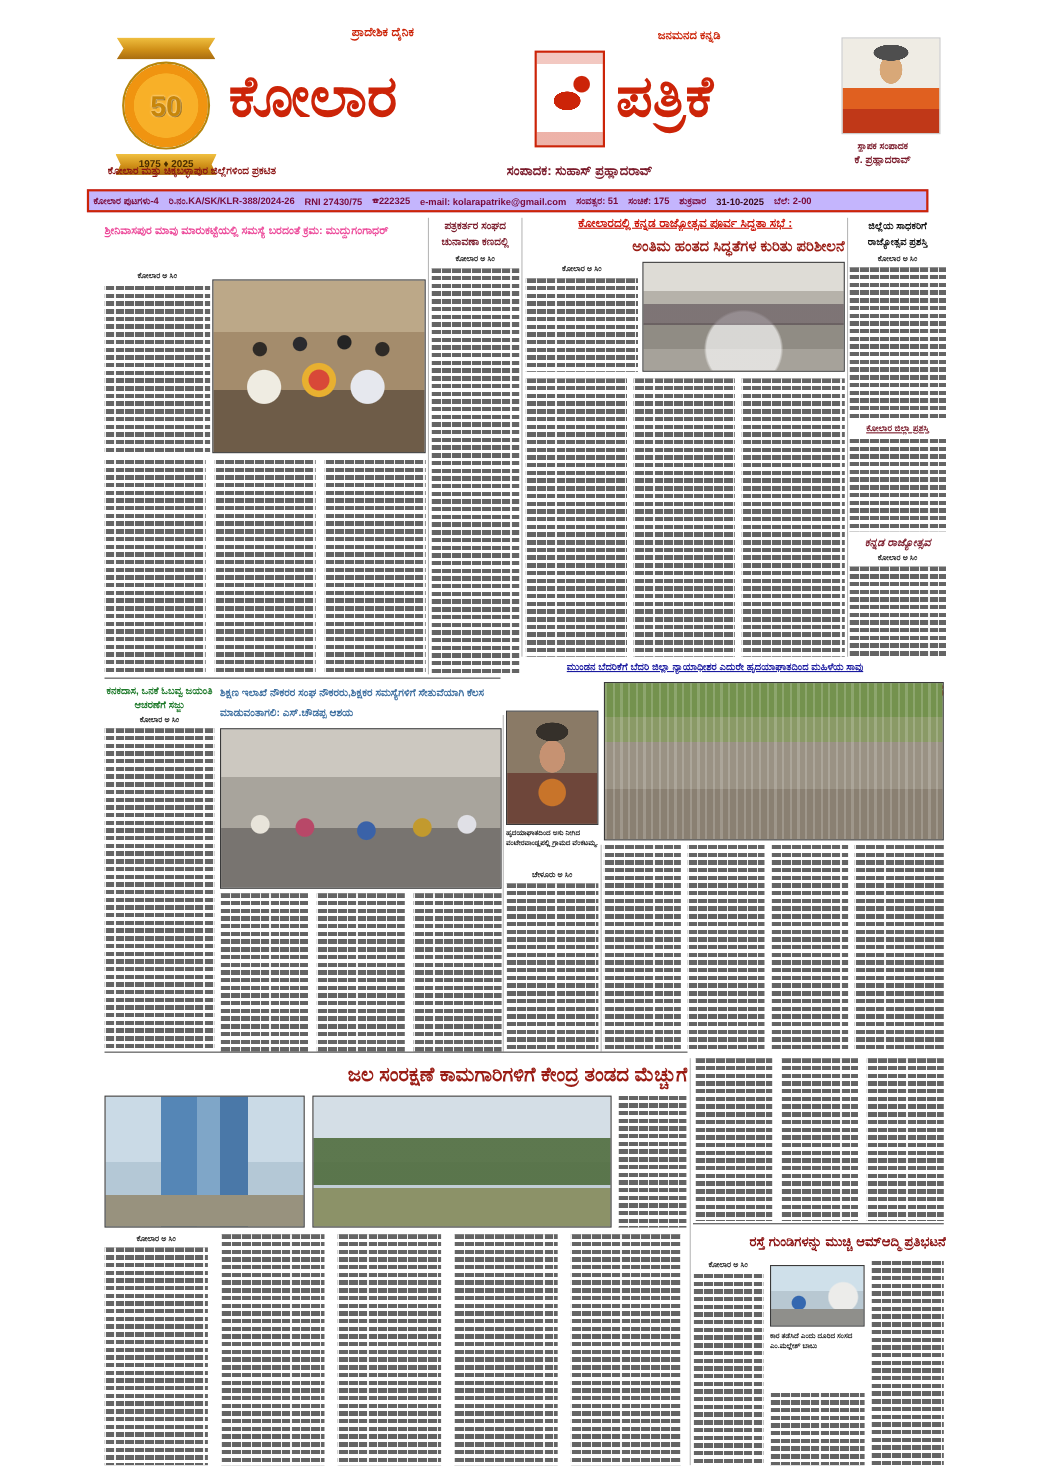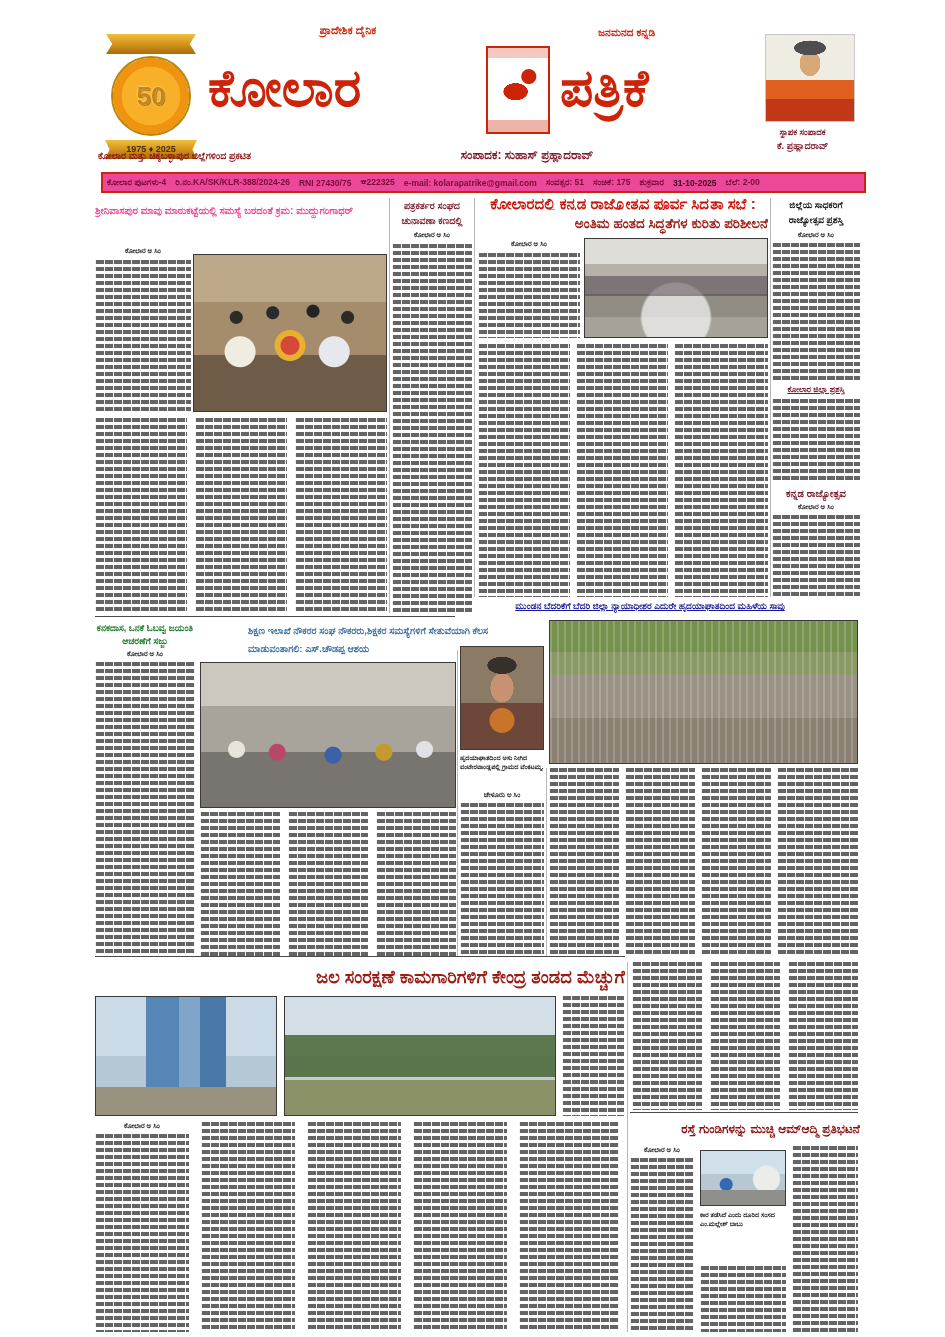--- a/index.html
+++ b/index.html
@@ -101,21 +101,21 @@
     </div>
 
     <div class="photo" id="ph-founder" style="left:765px;top:34px;width:90px;height:88px;border:1px solid #c8c8c8;"></div>
     <div class="hl" style="left:745px;top:126px;width:115px;height:12px;font-size:8.5px;line-height:12px;color:#7a1a2a;text-align:center;white-space:nowrap;">ಸ್ಥಾಪಕ ಸಂಪಾದಕ</div>
     <div class="hl" style="left:745px;top:139px;width:115px;height:13px;font-size:9.5px;line-height:13px;color:#7a1a2a;text-align:center;white-space:nowrap;">ಕೆ. ಪ್ರಹ್ಲಾದರಾವ್</div>
 
     <div class="hl" style="left:98px;top:149px;width:260px;height:14px;font-size:9.5px;line-height:14px;color:#8b1414;white-space:nowrap;">ಕೋಲಾರ ಮತ್ತು ಚಿಕ್ಕಬಳ್ಳಾಪುರ ಜಿಲ್ಲೆಗಳಿಂದ ಪ್ರಕಟಿತ</div>
     <div class="hl" style="left:392px;top:147px;width:270px;height:17px;font-size:12px;line-height:17px;color:#7a1a2a;text-align:center;white-space:nowrap;">ಸಂಪಾದಕ: ಸುಹಾಸ್ ಪ್ರಹ್ಲಾದರಾವ್</div>
   </div>
 
-  <div class="abs" style="left:101px;top:172px;width:765px;height:21px;border:2px solid #cc2408;background:#ec4899;
+  <div class="abs" style="left:79px;top:172px;width:765px;height:21px;border:2px solid #cc2408;background:#c4b5fd;
               display:flex;align-items:center;gap:9px;padding:0 4px;font-size:8.5px;font-weight:bold;color:#7a0a3a;overflow:hidden;white-space:nowrap;">
     <span>ಕೋಲಾರ ಪುಟಗಳು-4</span>
     <span>ರಿ.ನಂ.KA/SK/KLR-388/2024-26</span>
     <span>RNI 27430/75</span>
     <span>☎222325</span>
     <span>e-mail: kolarapatrike@gmail.com</span>
     <span>ಸಂವತ್ಸರ: 51</span>
     <span>ಸಂಚಿಕೆ: 175</span>
     <span>ಶುಕ್ರವಾರ</span>
     <span style="color:#3a0a1a;">31-10-2025</span>
@@ -131,48 +131,48 @@
   <div class="tl" style="left:95px;top:260px;width:96px;height:152px;"></div>
   <div class="photo" id="ph-handshake" style="left:193px;top:254px;width:194px;height:158px;"></div>
   <div class="tl" style="left:95px;top:418px;width:92px;height:194px;"></div>
   <div class="tl" style="left:195px;top:418px;width:92px;height:194px;"></div>
   <div class="tl" style="left:295px;top:418px;width:92px;height:194px;"></div>
 
   <div class="kicker" style="left:392px;top:198px;width:80px;height:30px;font-size:9.5px;line-height:15px;color:#7a1a2a;">ಪತ್ರಕರ್ತರ ಸಂಘದ ಚುನಾವಣಾ ಕಣದಲ್ಲಿ</div>
   <div class="dateline" style="left:392px;top:231px;width:80px;">ಕೋಲಾರ ಅ ಸಿಂ</div>
   <div class="tl" style="left:392px;top:244px;width:80px;height:369px;"></div>
 
-  <div class="kicker" style="left:478px;top:197px;width:290px;height:13px;font-size:15px;line-height:13px;color:#cc1408;text-decoration:underline;white-space:nowrap;">ಕೋಲಾರದಲ್ಲಿ ಕನ್ನಡ ರಾಜ್ಯೋತ್ಸವ ಪೂರ್ವ ಸಿದ್ಧತಾ ಸಭೆ :</div>
+  <div class="kicker" style="left:478px;top:197px;width:290px;height:13px;font-size:11px;line-height:13px;color:#cc1408;text-decoration:underline;white-space:nowrap;">ಕೋಲಾರದಲ್ಲಿ ಕನ್ನಡ ರಾಜ್ಯೋತ್ಸವ ಪೂರ್ವ ಸಿದ್ಧತಾ ಸಭೆ :</div>
   <div class="hl nowrap" style="left:478px;top:212px;width:290px;height:24px;font-size:13.5px;line-height:24px;color:#9a1c14;">ಅಂತಿಮ ಹಂತದ ಸಿದ್ಧತೆಗಳ ಕುರಿತು ಪರಿಶೀಲನೆ</div>
   <div class="dateline" style="left:478px;top:240px;width:102px;">ಕೋಲಾರ ಅ ಸಿಂ</div>
   <div class="tl" style="left:478px;top:253px;width:102px;height:85px;"></div>
   <div class="photo" id="ph-meeting" style="left:584px;top:238px;width:184px;height:100px;"></div>
   <div class="tl" style="left:478px;top:344px;width:92px;height:253px;"></div>
   <div class="tl" style="left:576px;top:344px;width:92px;height:253px;"></div>
   <div class="tl" style="left:674px;top:344px;width:94px;height:253px;"></div>
 
   <div class="hl" style="left:772px;top:198px;width:88px;height:30px;font-size:9px;line-height:15px;color:#111;text-align:center;">ಜಿಲ್ಲೆಯ ಸಾಧಕರಿಗೆ ರಾಜ್ಯೋತ್ಸವ ಪ್ರಶಸ್ತಿ</div>
   <div class="dateline" style="left:772px;top:231px;width:88px;">ಕೋಲಾರ ಅ ಸಿಂ</div>
   <div class="tl" style="left:772px;top:243px;width:88px;height:138px;"></div>
   <div class="kicker" style="left:772px;top:384px;width:88px;height:12px;font-size:8px;line-height:12px;color:#7a1a2a;text-decoration:underline;white-space:nowrap;">ಕೋಲಾರ ಜಿಲ್ಲಾ ಪ್ರಶಸ್ತಿ</div>
   <div class="tl" style="left:772px;top:399px;width:88px;height:84px;"></div>
-  <div class="kicker" style="left:772px;top:486px;width:88px;height:15px;font-size:10px;line-height:15px;color:#7a1a2a;white-space:nowrap;">ಕನ್ನಡ ರಾಜ್ಯೋತ್ಸವ</div>
+  <div class="kicker" style="left:772px;top:486px;width:88px;height:15px;font-size:10px;line-height:15px;color:#7a1a2a;white-space:nowrap;font-style:italic;">ಕನ್ನಡ ರಾಜ್ಯೋತ್ಸವ</div>
   <div class="dateline" style="left:772px;top:503px;width:88px;">ಕೋಲಾರ ಅ ಸಿಂ</div>
   <div class="tl" style="left:772px;top:515px;width:88px;height:82px;"></div>
 
   <div class="hrule" style="left:95px;top:616px;width:360px;"></div>
 
   <div class="kicker" style="left:442px;top:600px;width:416px;height:13px;font-size:9px;line-height:13px;color:#1a1aa0;text-decoration:underline;white-space:nowrap;">ಮುಂಡನ ಬೆದರಿಕೆಗೆ ಬೆದರಿ ಜಿಲ್ಲಾ ನ್ಯಾಯಾಧೀಶರ ಎದುರೇ ಹೃದಯಾಘಾತದಿಂದ ಮಹಿಳೆಯ ಸಾವು</div>
   <div class="hl nowrap" style="left:455px;top:613px;width:403px;height:32px;font-size:17px;line-height:32px;color:#cc1408;">ಪೊಲೀಸ್ ಬಂದೋಬಸ್ತ್ ನಡುವೆ ಅಂತ್ಯಸಂಸ್ಕಾರ</div>
 
   <div class="kicker" style="left:95px;top:622px;width:100px;height:26px;font-size:9px;line-height:13px;color:#1e7a2a;">ಕನಕದಾಸ, ಒನಕೆ ಓಬವ್ವ ಜಯಂತಿ ಆಚರಣೆಗೆ ಸಜ್ಜು</div>
   <div class="dateline" style="left:95px;top:650px;width:100px;">ಕೋಲಾರ ಅ ಸಿಂ</div>
   <div class="tl" style="left:95px;top:662px;width:100px;height:294px;"></div>
 
-  <div class="hl" style="left:200px;top:622px;width:256px;height:36px;font-size:9.5px;line-height:18px;color:#3d6fa0;margin-left:48px;">ಶಿಕ್ಷಣ ಇಲಾಖೆ ನೌಕರರ ಸಂಘ ನೌಕರರು,ಶಿಕ್ಷಕರ ಸಮಸ್ಯೆಗಳಿಗೆ ಸೇತುವೆಯಾಗಿ ಕೆಲಸ ಮಾಡುವಂತಾಗಲಿ: ಎಸ್.ಚೌಡಪ್ಪ ಆಶಯ</div>
+  <div class="hl" style="left:200px;top:622px;width:256px;height:36px;font-size:9.5px;line-height:18px;color:#3d6fa0;">ಶಿಕ್ಷಣ ಇಲಾಖೆ ನೌಕರರ ಸಂಘ ನೌಕರರು,ಶಿಕ್ಷಕರ ಸಮಸ್ಯೆಗಳಿಗೆ ಸೇತುವೆಯಾಗಿ ಕೆಲಸ ಮಾಡುವಂತಾಗಲಿ: ಎಸ್.ಚೌಡಪ್ಪ ಆಶಯ</div>
   <div class="photo" id="ph-teachers" style="left:200px;top:662px;width:256px;height:146px;"></div>
   <div class="tl" style="left:200px;top:812px;width:80px;height:144px;"></div>
   <div class="tl" style="left:288px;top:812px;width:80px;height:144px;"></div>
   <div class="tl" style="left:376px;top:812px;width:80px;height:144px;"></div>
 
   <div class="vrule" style="left:457px;top:650px;height:306px;"></div>
   <div class="vrule" style="left:546px;top:768px;height:188px;"></div>
 
   <div class="photo" id="ph-woman" style="left:460px;top:646px;width:84px;height:104px;"></div>
   <div class="caption" style="left:460px;top:753px;width:84px;height:36px;">ಹೃದಯಾಘಾತದಿಂದ ಅಸು ನೀಗಿದ ವಂಟೇರವಾಂಡ್ಲಪಲ್ಲಿ ಗ್ರಾಮದ ವೆಂಕಟಮ್ಮ.</div>

